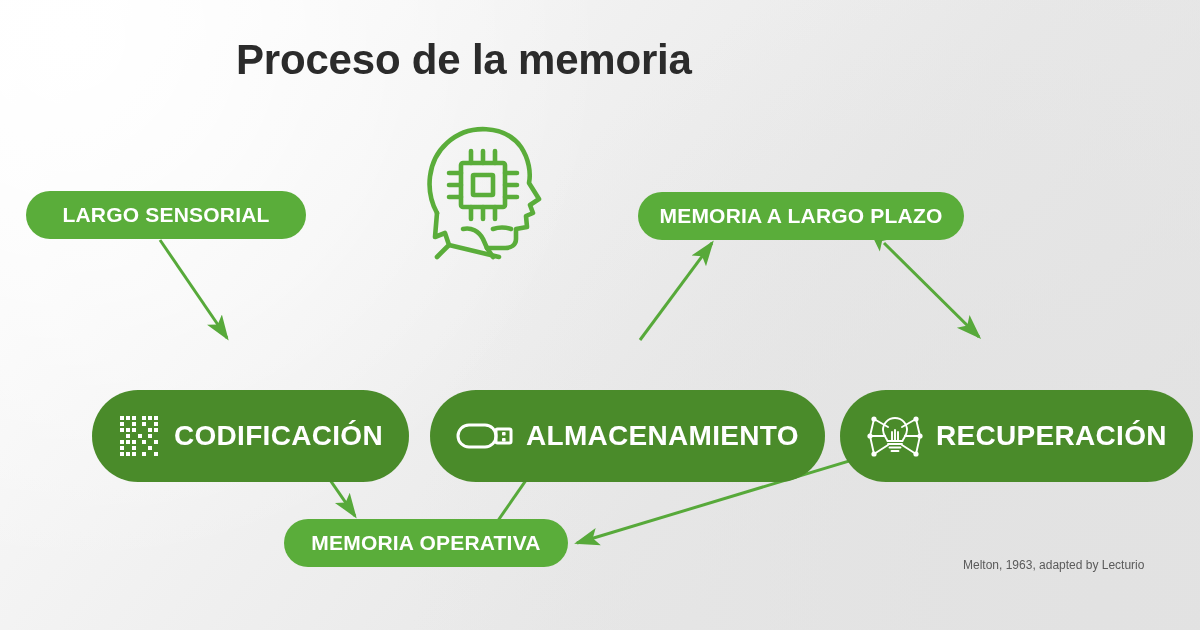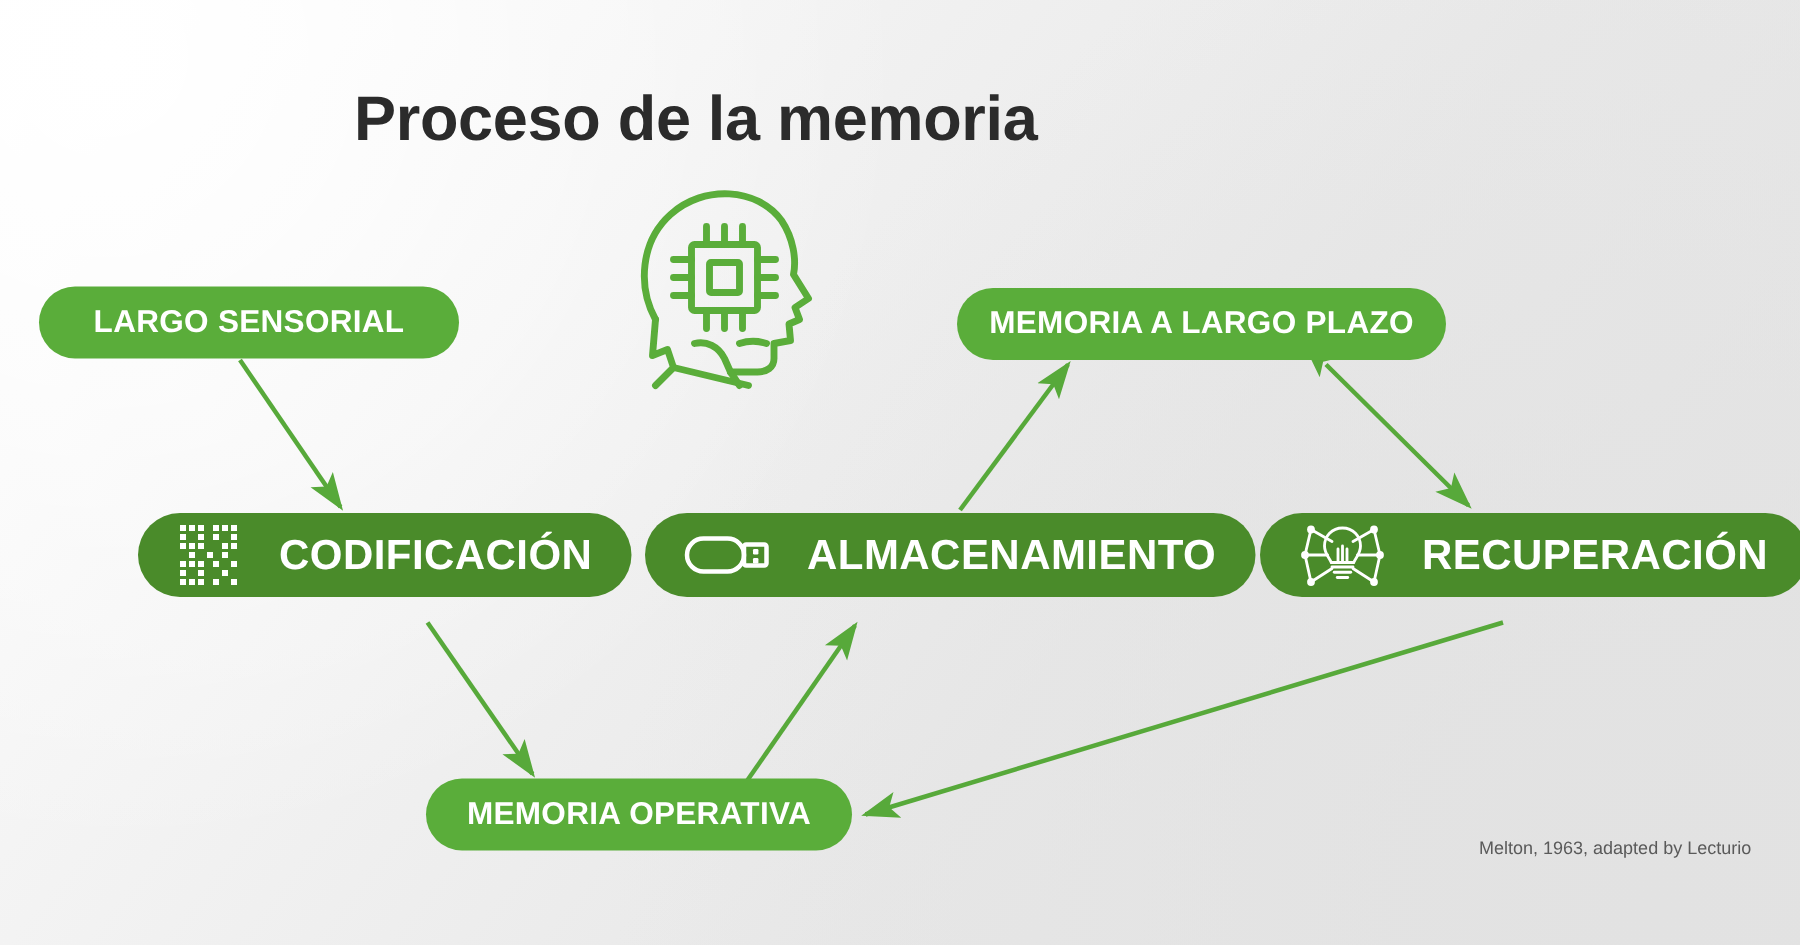--- a/index.html
+++ b/index.html
@@ -25,21 +25,20 @@
   
   #title {
     position: absolute;
     left: 236px;
     top: 36px;
     font-size: 42px;
     font-weight: bold;
     color: #2b2b2b;
     letter-spacing: -0.2px;
     white-space: nowrap;
-    margin-top: 19px;
   }
 
   
   #arrows {
     position: absolute;
     left: 0;
     top: 0;
     width: 1200px;
     height: 630px;
   }
@@ -67,23 +66,24 @@
     padding: 0 22px;
   }
   .node.light .label {
     font-size: 21px;
     letter-spacing: 0.2px;
   }
 
   
   .node.dark {
     background: #4a8b2a;
-    height: 56px;
+    height: 92px;
     padding: 0 26px;
-    gap: 24px;
+    gap: 12px;
+    margin-top: 48px;
   }
   .node.dark .label {
     font-size: 28px;
     letter-spacing: 0.3px;
   }
 
   .ico {
     flex: 0 0 auto;
     display: block;
     line-height: 0;
@@ -100,21 +100,20 @@
   }
 
   
   #attribution {
     position: absolute;
     left: 963px;
     top: 558px;
     font-size: 12px;
     color: #5a5a5a;
     white-space: nowrap;
-    margin-left: 23px;
   }
 </style>
 </head>
 <body>
 
 <div id="stage">
 
   <div id="title">Proceso de la memoria</div>
 
   <svg id="arrows" viewBox="0 0 1200 630" xmlns="http://www.w3.org/2000/svg">

